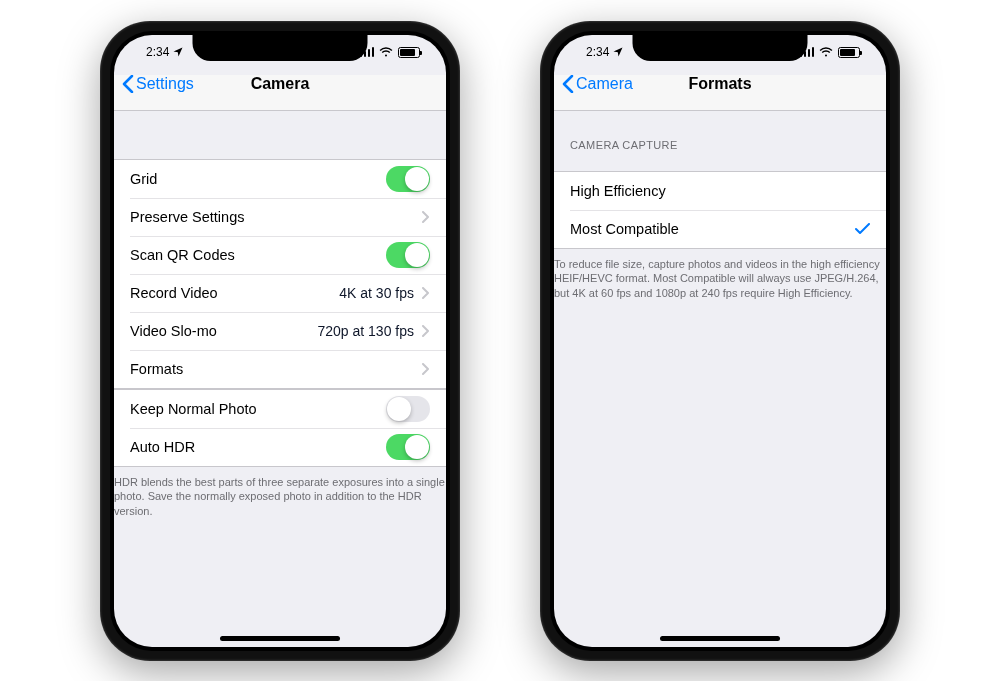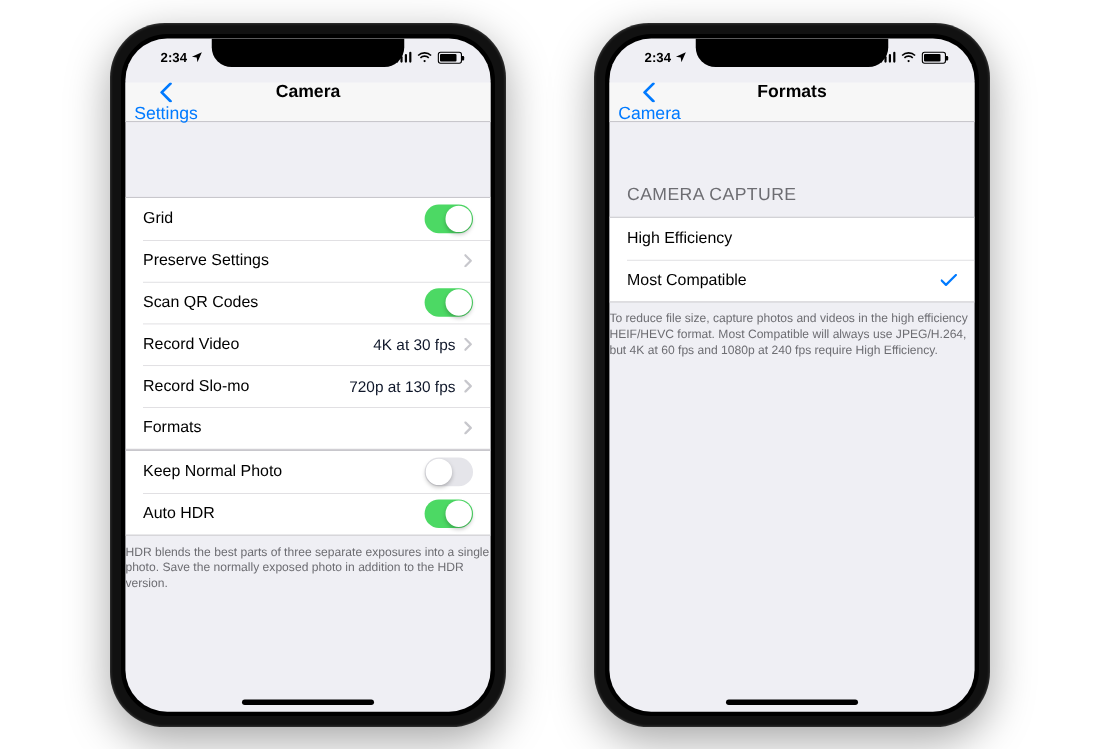--- a/index.html
+++ b/index.html
@@ -2,36 +2,36 @@
 <html><head>
   <meta charset="utf-8">
   <style>
     * { margin:0; padding:0; box-sizing:border-box; font-family:-apple-system, "Helvetica Neue", Helvetica, Arial, sans-serif; -webkit-font-smoothing:antialiased; }
     body { background:#fff; width:1000px; height:681px; position:relative; }
     .stage { position:absolute; inset:0; display:flex; justify-content:center; align-items:center; gap:80px; }
     .phone { width:360px; height:640px; border-radius:50px; background:#111; padding:10px; box-shadow:0 12px 40px rgba(0,0,0,.35), inset 0 0 3px rgba(255,255,255,.3); position:relative; }
     .bezel { width:100%; height:100%; background:#000; border-radius:42px; padding:4px; }
     .screen { width:100%; height:100%; background:#efeff4; border-radius:38px; overflow:hidden; position:relative; }
     .notch { position:absolute; top:0; left:50%; transform:translateX(-50%); width:175px; height:26px; background:#000; border-bottom-left-radius:18px; border-bottom-right-radius:18px; z-index:50; }
-    .statusbar { height:40px; display:flex; justify-content:space-between; align-items:center; padding:0 22px 5px 22px; font-size:12px; font-weight:700; color:#000; }
+    .statusbar { height:40px; display:flex; justify-content:space-between; align-items:center; padding:0 22px 5px 22px; font-size:12px; font-weight:400; color:#000; }
     .sb-left { display:flex; align-items:center; gap:4px; margin-left:10px;}
     .sb-right { display:flex; align-items:center; gap:5px; margin-right:4px;}
     .sig-bars { display:flex; align-items:flex-end; gap:1.5px; }
     .sig-bars span { width:2.5px; background:#000; border-radius:1px; }
     .sig-bars span:nth-child(1){height:4px} .sig-bars span:nth-child(2){height:6px}
     .sig-bars span:nth-child(3){height:8px} .sig-bars span:nth-child(4){height:10px}
     .wifi { width:14px; height:10px; }
     .battery { width:22px; height:11px; border:1px solid #000; border-radius:2.5px; position:relative; }
     .battery::after { content:""; position:absolute; right:-3px; top:3px; width:2px; height:4px; background:#000; border-radius:0 1px 1px 0;}
     .battery .fill { position:absolute; left:1px; top:1px; bottom:1px; width:75%; background:#000; border-radius:1px;}
     .navbar { height:36px; background:#f7f7f7; border-bottom:1px solid #c8c7cc; display:flex; align-items:flex-start; padding:0 8px; position:relative; }
-    .nav-back { display:flex; align-items:center; color:#007aff; font-size:16px; gap:2px;flex-direction:column; }
+    .nav-back { display:flex; align-items:center; color:#007aff; font-size:16px; gap:2px; }
     .nav-title { position:absolute; left:0; right:0; text-align:center; font-size:16px; font-weight:600; color:#000; pointer-events:none; }
     .content { height:calc(100% - 76px); overflow:hidden; }
-    .group-header { padding:18px 16px 10px; font-size:16px; color:#6d6d72; letter-spacing:.4px; text-transform:uppercase;margin-top:30px; }
+    .group-header { padding:18px 16px 20px; font-size:11px; color:#6d6d72; letter-spacing:.4px; text-transform:uppercase; }
     .group-header.first { padding-top:28px; }
     .cells { background:#fff; border-top:1px solid #c8c7cc; border-bottom:1px solid #c8c7cc; }
     .cell { display:flex; align-items:center; height:38px; padding:0 16px; position:relative; font-size:14.5px; color:#000; }
     .cell + .cell::before { content:""; position:absolute; top:0; left:16px; right:0; height:1px; background:#c8c7cc; transform:scaleY(.5);}
     .cell .label { flex:0 0 auto; }
     .cell .spacer { flex:1; }
     .cell .detail { color:#0f172a; font-size:14px; margin-right:8px; }
     .chevron { color:#c7c7cc; }
     .check { color:#007aff; }
     .toggle { width:44px; height:26px; border-radius:13px; background:#e5e5ea; position:relative; transition:background .15s; flex-shrink:0; }
@@ -120,21 +120,21 @@
             <span class="label">Record Video</span>
             <span class="spacer"></span>
             <span class="detail">4K at 30 fps</span>
             <span class="chevron">
                   <svg width="8" height="12" viewBox="0 0 8 12">
                     <path d="M1 1 L6 6 L1 11" stroke="#c7c7cc" stroke-width="2" fill="none" stroke-linecap="round" stroke-linejoin="round"></path>
                   </svg>
                 </span>
           </div>
           <div class="cell">
-            <span class="label">Record Slo-mo</span>
+            <span class="label">Video Slo-mo</span>
             <span class="spacer"></span>
             <span class="detail">720p at 130 fps</span>
             <span class="chevron">
                   <svg width="8" height="12" viewBox="0 0 8 12">
                     <path d="M1 1 L6 6 L1 11" stroke="#c7c7cc" stroke-width="2" fill="none" stroke-linecap="round" stroke-linejoin="round"></path>
                   </svg>
                 </span>
           </div>
           <div class="cell">
             <span class="label">Formats</span>

